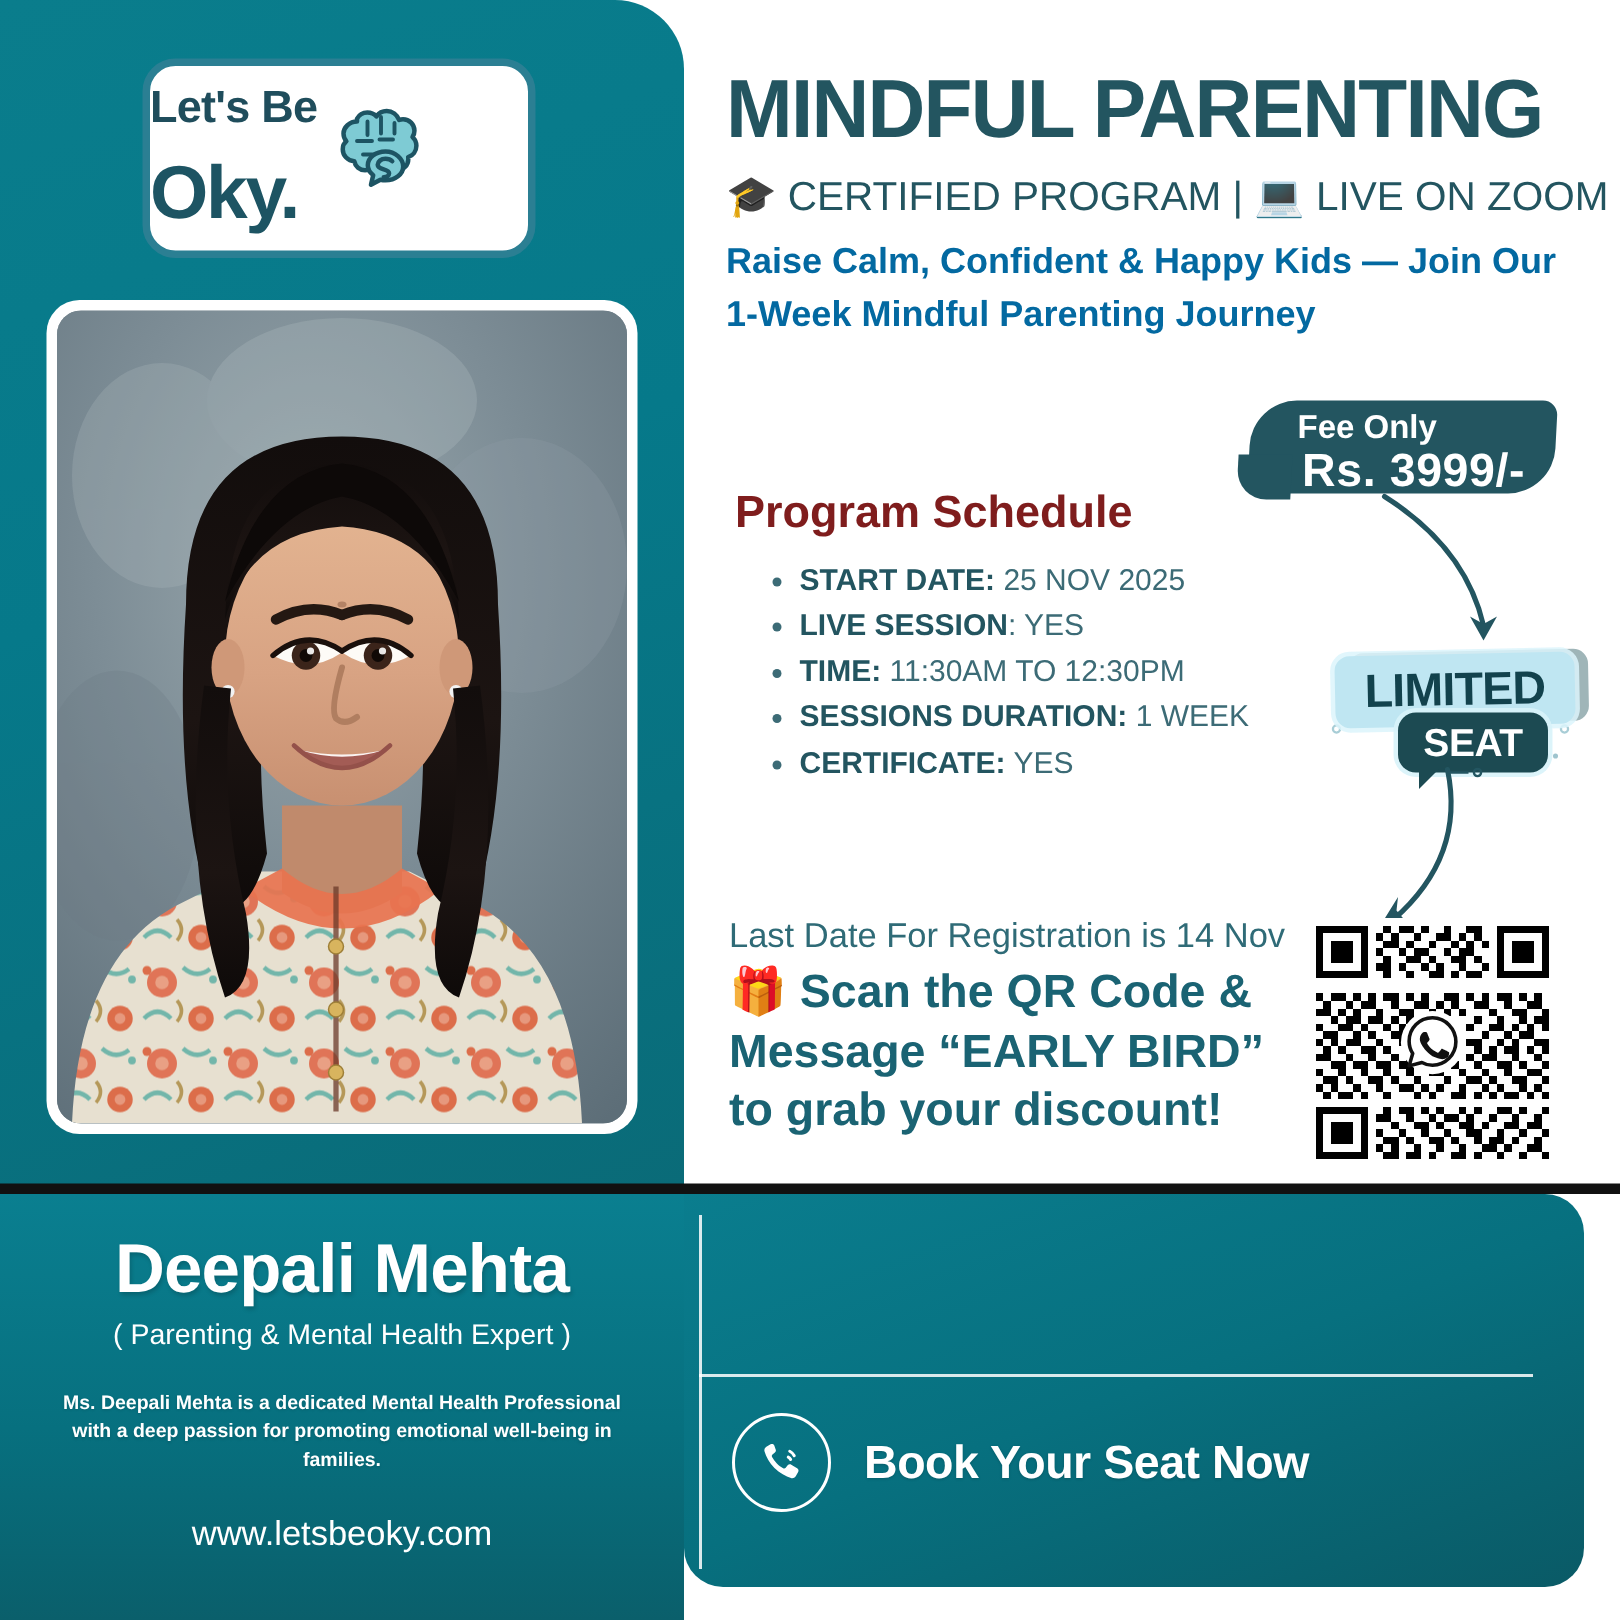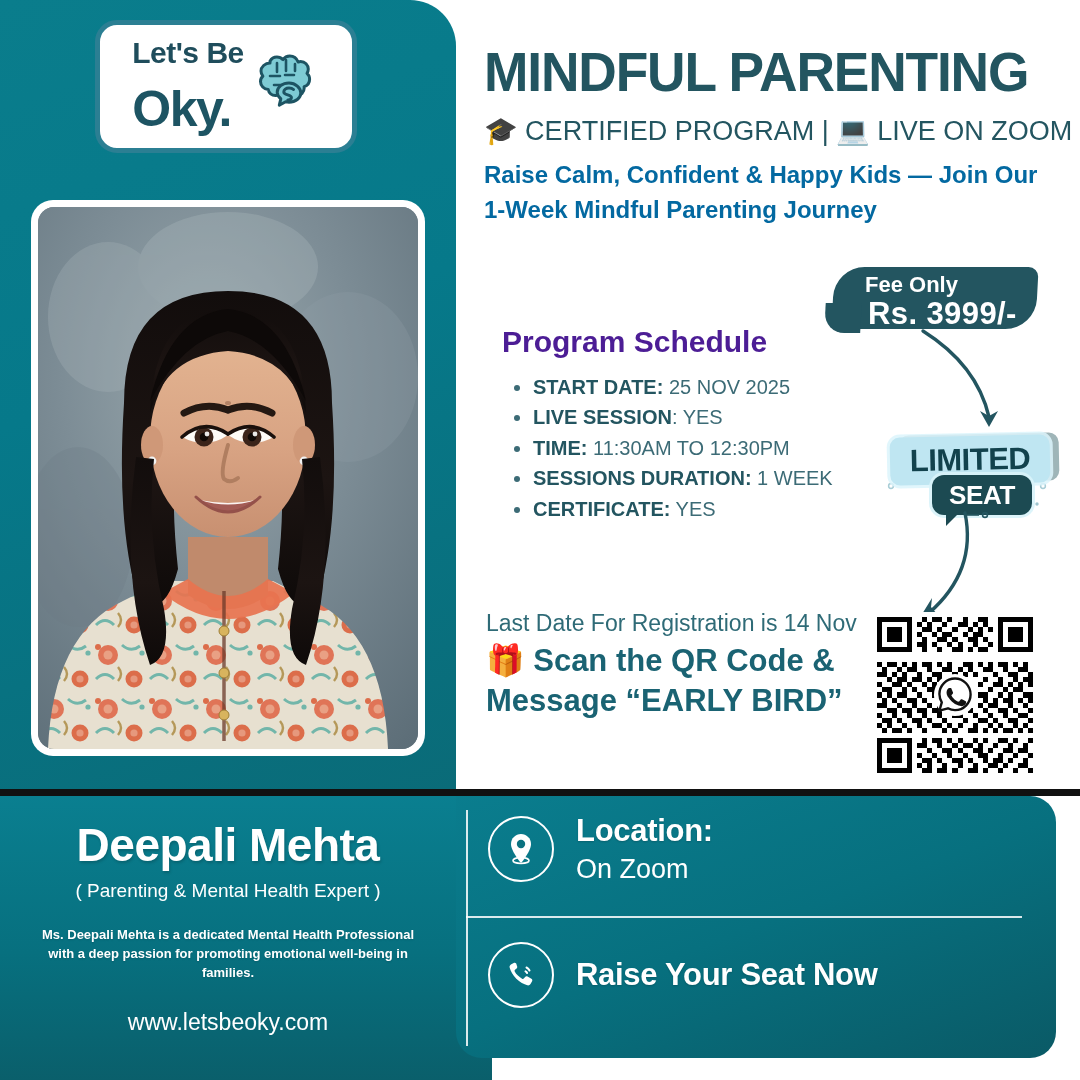--- a/index.html
+++ b/index.html
@@ -14,25 +14,25 @@
   
   .left-panel{
     position:absolute;left:0;top:0;width:456px;height:790px;
     background:linear-gradient(160deg,#0a7d8c 0%,#06798a 45%,#0a6b78 100%);
     border-top-right-radius:46px;
     border-bottom-right-radius:0;
   }
 
   
   .logo-card{
-    position:absolute;left:95px;top:20px;width:262px;height:133px;
+    position:absolute;left:95px;top:39px;width:262px;height:133px;
     background:#ffffff;border-radius:22px;
     border:5px solid #2b7f93;
     box-sizing:border-box;
-    display:flex;align-items:center;justify-content:center;
+    display:flex;align-items:center;justify-content:flex-start;
   }
   .logo-inner{display:flex;align-items:center;gap:8px;transform:translateY(-1px);}
   .logo-words{display:flex;flex-direction:column;line-height:1;}
   .logo-l1{font-size:30px;font-weight:bold;color:#1f4d5c;letter-spacing:-0.5px;}
   .logo-l2{font-size:50px;font-weight:bold;color:#1d5463;letter-spacing:-1.5px;margin-top:16px;}
   .brain-icon{margin-left:2px;margin-top:-6px;}
 
   
   .portrait-frame{
     position:absolute;left:31px;top:200px;width:394px;height:556px;
@@ -57,22 +57,22 @@
     position:absolute;left:28px;top:115px;width:580px;
     font-size:27px;color:#235560;line-height:1.2;white-space:nowrap;
   }
   .tagline{
     position:absolute;left:28px;top:158px;width:560px;
     font-size:24px;font-weight:bold;color:#0369a1;line-height:1.45;
   }
 
   
   .sched-title{
-    position:absolute;left:46px;top:325px;
-    font-size:30px;font-weight:bold;color:#4c1d95;
+    position:absolute;left:34px;top:325px;
+    font-size:30px;font-weight:bold;color:#7f1d1d;
   }
   .sched-list{
     position:absolute;left:55px;top:372px;width:420px;
     margin:0;padding:0 0 0 22px;list-style:disc;
     color:#2d6472;
   }
   .sched-list li{
     font-size:20px;line-height:1.52;color:#3c6b76;
   }
   .sched-list li b{color:#235560;font-weight:bold;}
@@ -152,21 +152,20 @@
     width:44px;height:44px;
   }
 
   
   .divider{position:absolute;left:0;top:789px;width:1080px;height:7px;background:#111111;}
 
   
   .bottom-left{
     position:absolute;left:0;top:796px;width:456px;height:284px;
     background:linear-gradient(180deg,#0a7f90 0%,#07707f 55%,#0a5f6b 100%);
-    padding-left:36px;
   }
   .speaker-name{
     position:absolute;left:0;top:22px;width:456px;text-align:center;
     font-size:46px;font-weight:bold;color:#ffffff;letter-spacing:-0.5px;
     text-shadow:1px 2px 3px rgba(0,0,0,0.18);
   }
   .speaker-role{
     position:absolute;left:0;top:84px;width:456px;text-align:center;
     font-size:19px;color:#ffffff;font-weight:normal;
   }
@@ -352,20 +351,21 @@
       </li>
       <li>
         <b>CERTIFICATE:</b> <span>YES</span>
       </li>
     </ul>
 
     <div class="reg-line">Last Date For Registration  is 14 Nov</div>
     <div class="cta">
       <div>🎁 Scan the QR Code &amp;</div>
       <div>Message “EARLY BIRD”</div>
+      <div>to grab your discount!</div>
     </div>
   </div>
 
   <div class="fee-badge">
       <span class="notch"></span>
     </div>
   <div class="fee-label">Fee Only</div>
   <div class="fee-amount">Rs. 3999/-</div>
 
   <svg class="arrow1" viewBox="0 0 120 120">
@@ -470,43 +470,30 @@
     <div class="speaker-name">Deepali Mehta</div>
     <div class="speaker-role">( Parenting &amp; Mental Health Expert )</div>
     <div class="speaker-bio">Ms. Deepali Mehta is a dedicated Mental Health Professional with a deep passion for promoting emotional well-being in families.</div>
     <div class="website">www.letsbeoky.com</div>
   </div>
 
   <div class="bottom-right">
     <div class="v-sep"></div>
     <div class="h-sep"></div>
 
-    <div class="contact-row row-loc">
-      <span class="circ">
-        <svg width="30" height="34" viewBox="0 0 30 34">
-          <path d="M15 2c-5.5 0-10 4.4-10 9.9 0 7.3 10 19.1 10 19.1s10-11.8 10-19.1C25 6.4 20.5 2 15 2z" fill="#fff"></path>
-          <circle cx="15" cy="12" r="4.2" fill="#0a7280"></circle>
-          <ellipse cx="15" cy="28.5" rx="8" ry="3" fill="none" stroke="#fff" stroke-width="1.6"></ellipse>
-        </svg>
-      </span>
-      <span class="row-txt">
-        <span class="row-title">Location:</span>
-        <span class="row-sub">On Zoom</span>
-      </span>
-    </div>
 
     <div class="contact-row row-phone">
       <span class="circ">
         <svg width="32" height="32" viewBox="0 0 32 32">
           <path d="M11.2 4.6c-.6-1-1.6-1.2-2.5-.7L5.9 5.5c-1.1.7-1.6 2-1.2 3.2 1 3.3 3.2 7.6 6.6 11 3.4 3.4 7.7 5.6 11 6.6 1.2.4 2.5-.1 3.2-1.2l1.6-2.8c.5-.9.3-1.9-.7-2.5l-3.9-2.3c-.8-.5-1.8-.3-2.4.4l-1.3 1.6c-.4.5-1.1.6-1.7.3-1.4-.8-2.9-1.9-4.2-3.2-1.3-1.3-2.4-2.8-3.2-4.2-.3-.6-.2-1.3.3-1.7l1.6-1.3c.7-.6.9-1.6.4-2.4z" fill="#fff"></path>
           <g fill="none" stroke="#fff" stroke-width="2" stroke-linecap="round">
             <path d="M21.5 8.5a7 7 0 0 1 3 3"></path>
             <path d="M20.5 12.4a3.6 3.6 0 0 1 1.6 1.6"></path>
           </g>
         </svg>
       </span>
       <span class="row-txt">
-        <span class="row-title">Raise Your Seat Now</span>
+        <span class="row-title">Book Your Seat Now</span>
       </span>
     </div>
   </div>
 
 </div>
 
 </body></html>

